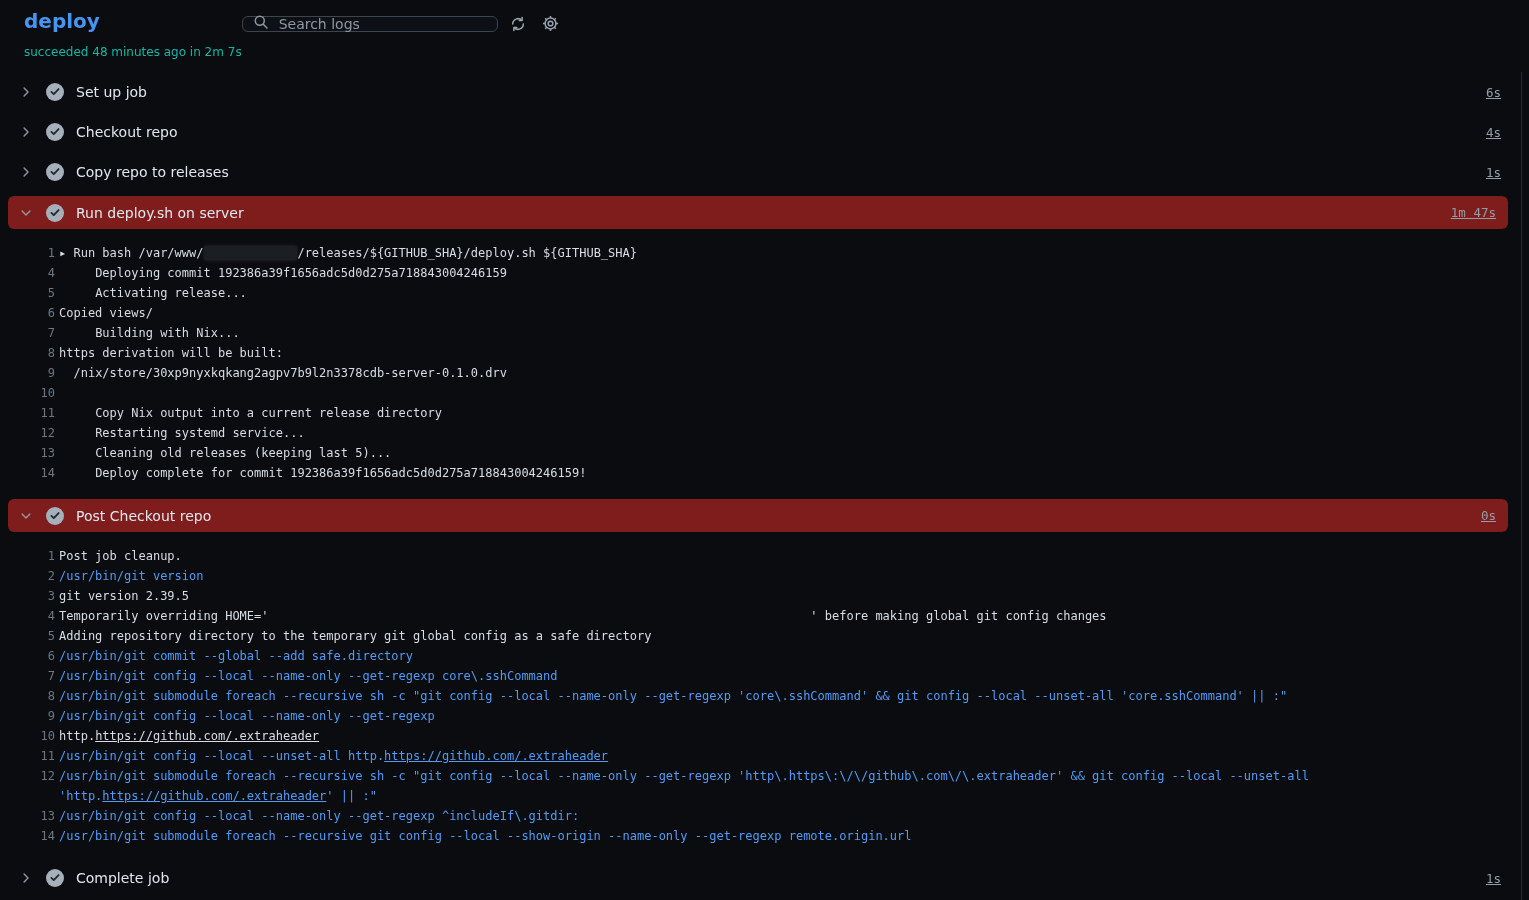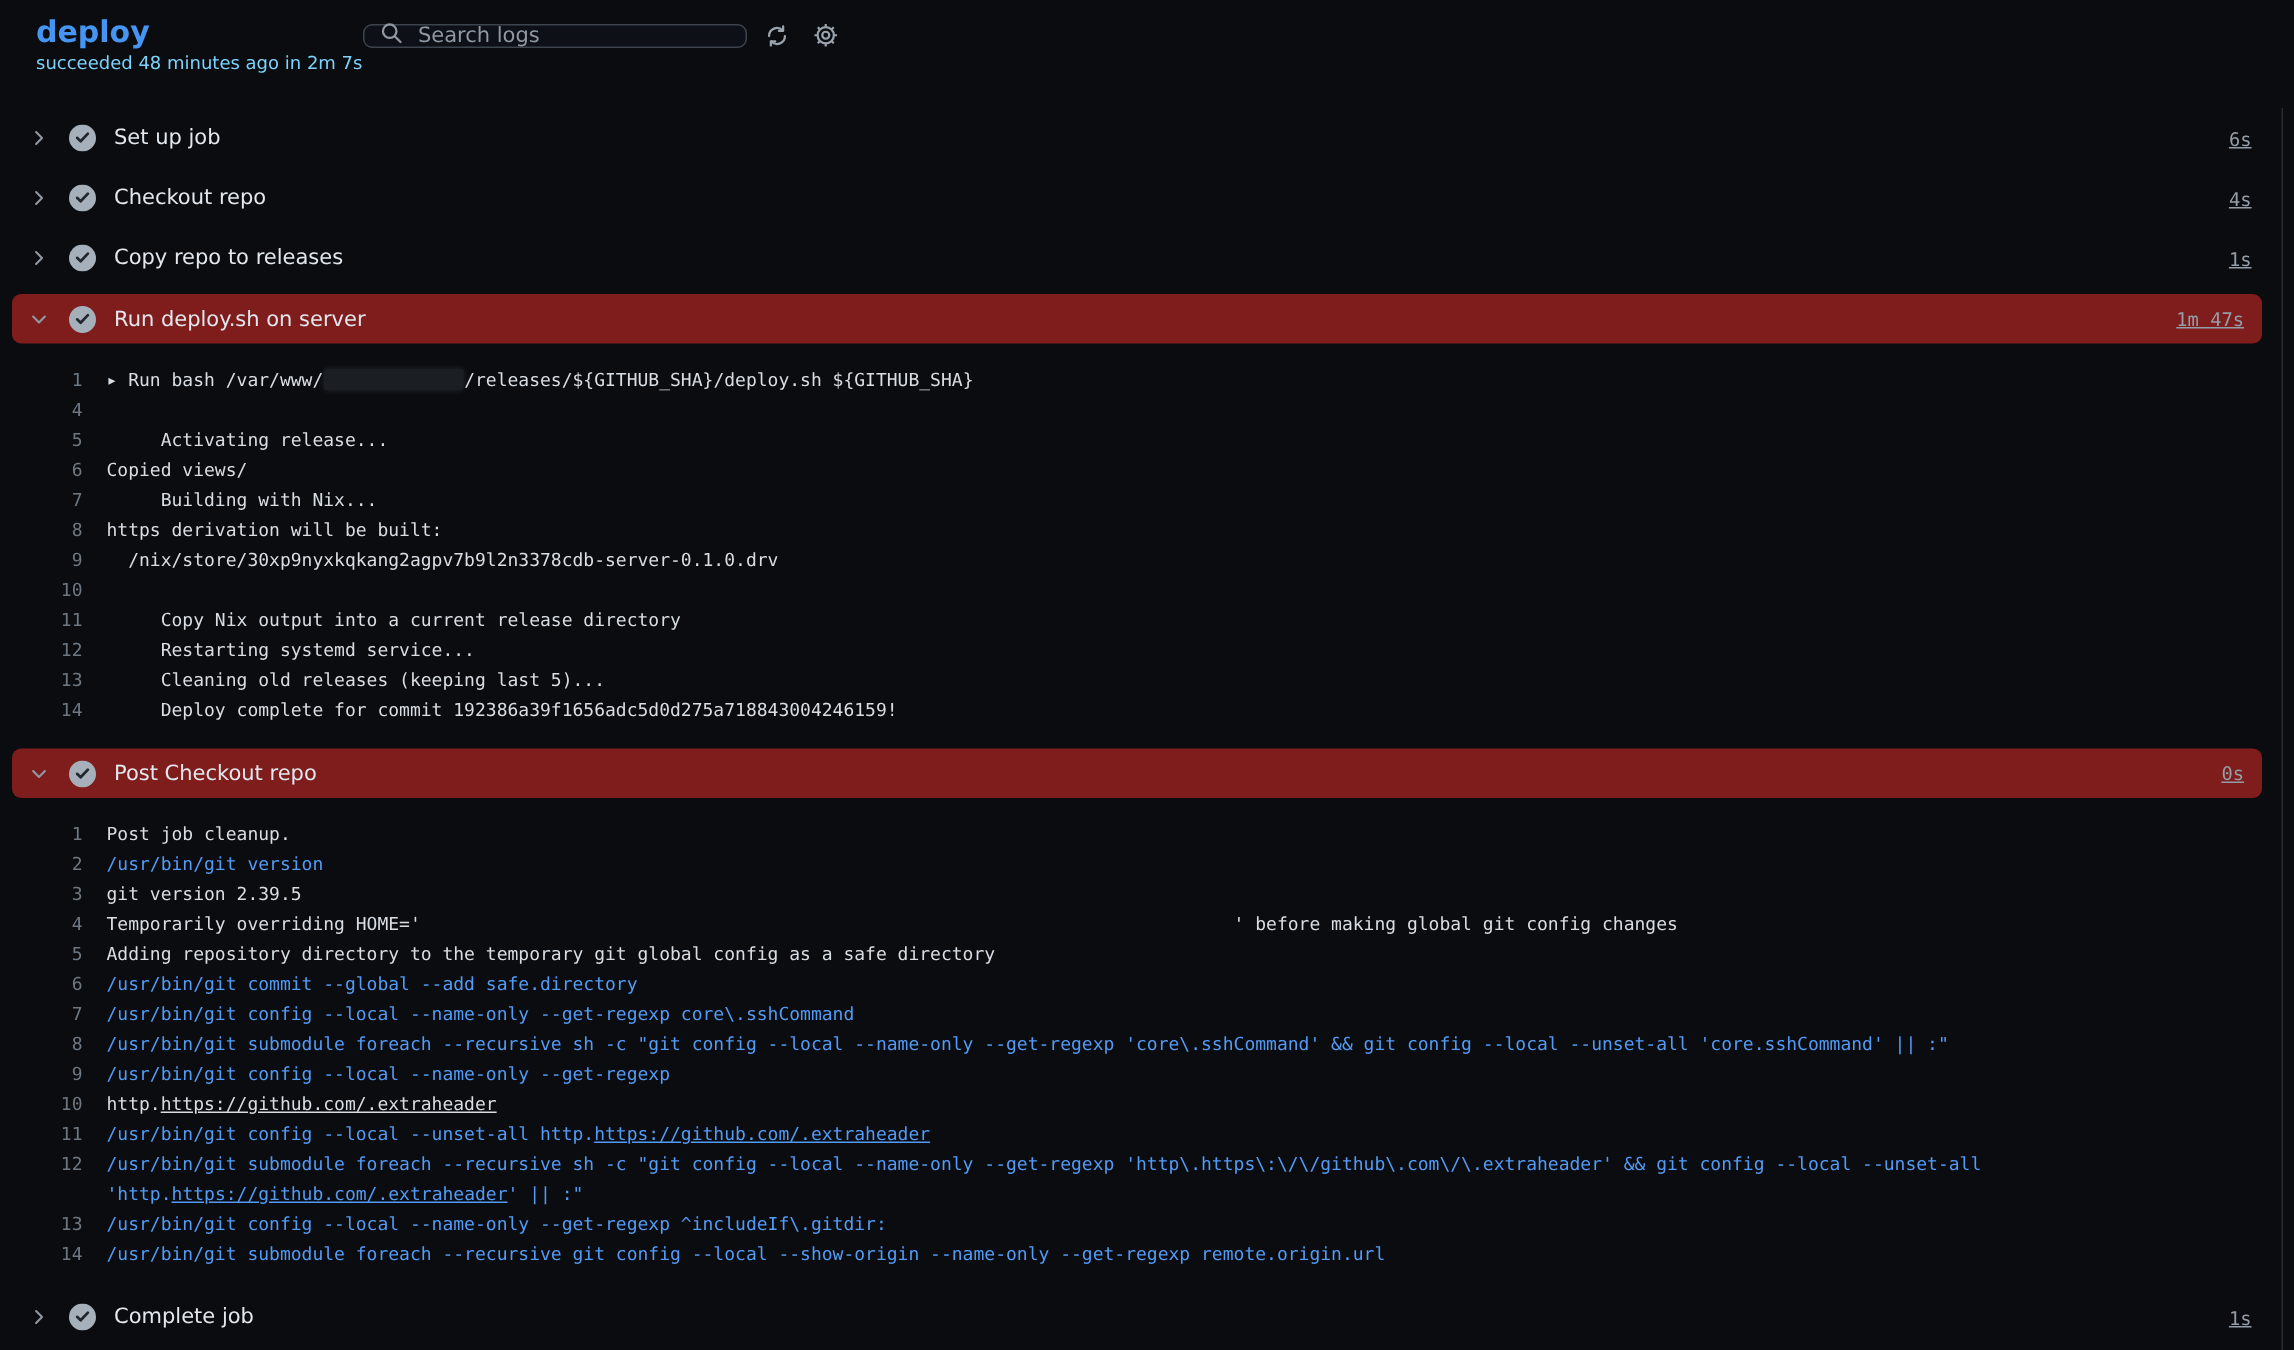--- a/index.html
+++ b/index.html
@@ -14,21 +14,21 @@
   .page-header{
     height:72px;box-sizing:border-box;
     padding:8px 24px 0 24px;
     display:flex;justify-content:flex-start;align-items:flex-start;
   }
   .job-title{
     font-size:20px;font-weight:bold;color:#4795f2;text-decoration:none;
     display:inline-block;line-height:26px;cursor:pointer;
   }
   .job-subtitle{
-    font-size:12px;color:#7dd3fc;margin-top:1px;
+    font-size:12px;color:#14b8a6;margin-top:11px;
   }
   .header-right{display:flex;align-items:center;gap:8px;margin-top:3px;}
   .searchbox{
     display:flex;align-items:center;gap:8px;
     width:256px;height:16px;box-sizing:border-box;
     border:1px solid #3d444d;border-radius:6px;
     background:#0d1117;padding:0 10px;
   }
   .searchbox input{
     flex:1;background:transparent;border:none;outline:none;
@@ -63,21 +63,21 @@
   .log-line{
     display:flex;align-items:flex-start;
     padding-right:105px;
     font-family:"DejaVu Sans Mono","Liberation Mono",monospace;
     font-size:12px;line-height:20px;
   }
   .ln{
     width:47px;margin-left:8px;flex:none;text-align:right;
     color:#6e7883;cursor:pointer;user-select:none;
   }
-  .lt{margin-left:16px;white-space:pre-wrap;word-break:normal;color:#d8dee4;min-width:0;}
+  .lt{margin-left:4px;white-space:pre-wrap;word-break:normal;color:#d8dee4;min-width:0;}
   .sp{color:#d8dee4;}
   .sc{color:#539bf5;}
   .slp{color:#d8dee4;text-decoration:underline;cursor:pointer;}
   .slc{color:#539bf5;text-decoration:underline;cursor:pointer;}
   .srd{background:rgba(160,170,182,0.12);border-radius:2px;box-shadow:0 0 4px rgba(160,170,182,0.18);}
   .right-divider{
     position:absolute;top:72px;bottom:0;right:7px;width:1px;
     background:#262b33;
   }
 </style>
@@ -184,20 +184,21 @@
         <span class="step-label">Run deploy.sh on server</span>
         <span class="step-duration">1m 47s</span>
       </div>
       <div class="log-block">
         <div class="log-line">
           <span class="ln">1</span>
           <span class="lt"><span class="sp">▸ Run bash /var/www/</span><span class="srd">             </span><span class="sp">/releases/${GITHUB_SHA}/deploy.sh ${GITHUB_SHA}</span></span>
         </div>
         <div class="log-line">
           <span class="ln">4</span>
+          <span class="lt"><span class="sp">     Deploying commit 192386a39f1656adc5d0d275a718843004246159</span></span>
         </div>
         <div class="log-line">
           <span class="ln">5</span>
           <span class="lt"><span class="sp">     Activating release...</span></span>
         </div>
         <div class="log-line">
           <span class="ln">6</span>
           <span class="lt"><span class="sp">Copied views/</span></span>
         </div>
         <div class="log-line">

